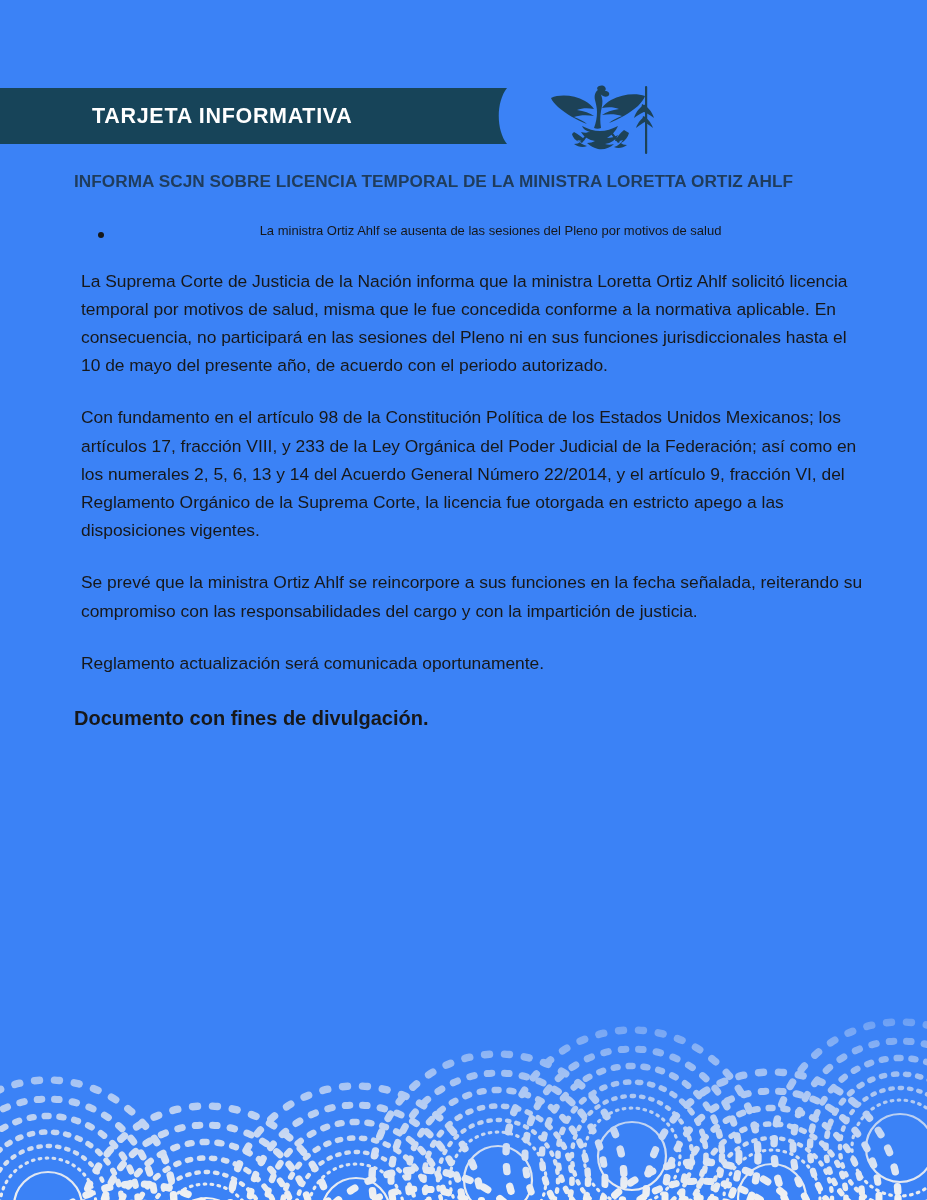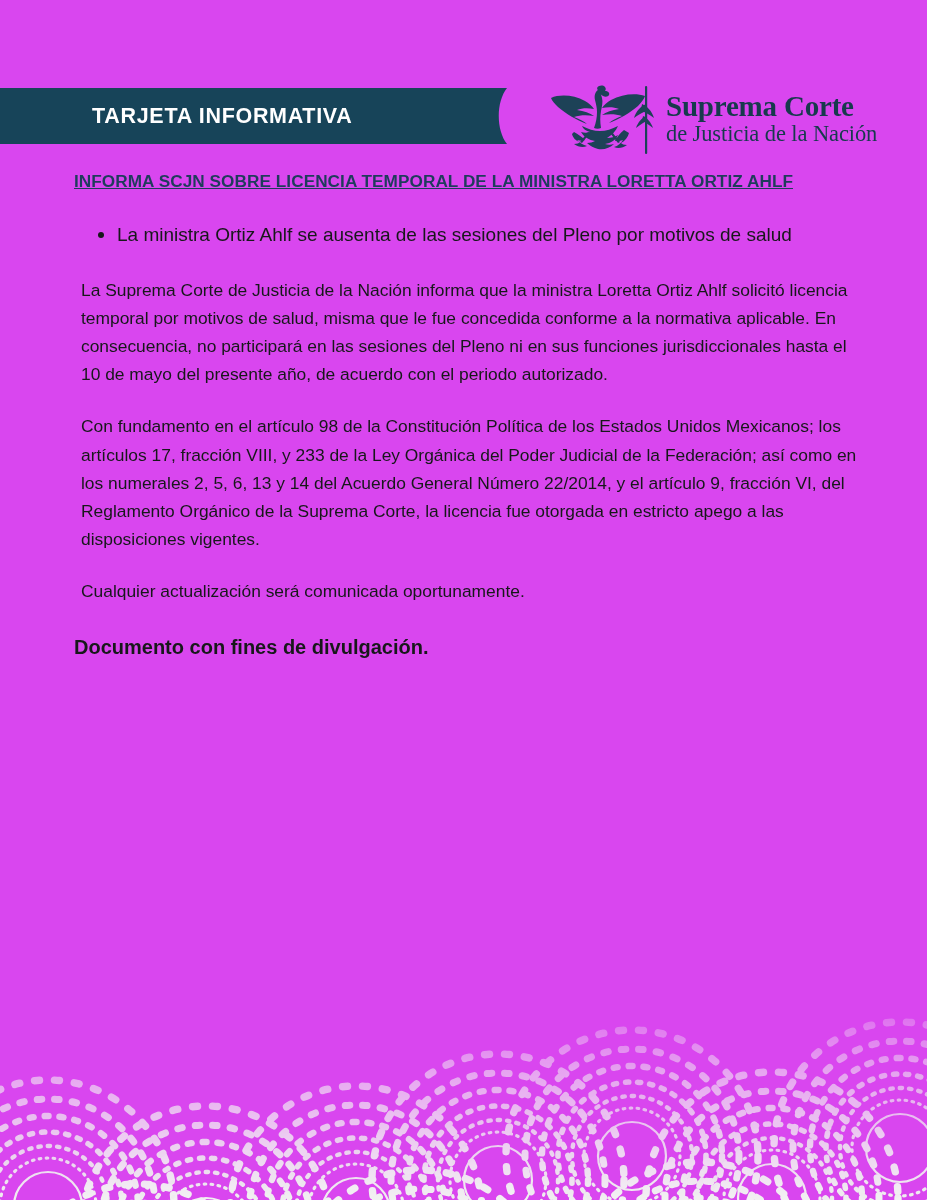--- a/index.html
+++ b/index.html
@@ -7,21 +7,21 @@
     padding: 0;
     background: #ffffff;
   }
   body {
     font-family: "Liberation Sans", sans-serif;
   }
   .page {
     position: relative;
     width: 927px;
     height: 1200px;
-    background: #d946ef;
+    background: #3b82f6;
     overflow: hidden;
   }
 
   
   .watermark {
     position: absolute;
     left: 0;
     bottom: 0;
     width: 927px;
     height: 230px;
@@ -107,33 +107,33 @@
     margin: 0 0 30px 0;
   }
   .doc-title {
     color: #1f3c5c;
     font-size: 17.2px;
     font-weight: bold;
     line-height: 1.35;
     letter-spacing: 0.05px;
     margin: 0 0 28px 0;
     max-width: 760px;
-    text-decoration: underline;
   }
   .bullets {
     margin: 0 0 26px 0;
     padding: 0 0 0 43px;
     list-style: none;
   }
   .bullets li {
     position: relative;
     color: #17181a;
-    font-size: 19px;
+    font-size: 13px;
     line-height: 1.5;
     margin: 0;
+    text-align: center;
   }
   .bullets li::before {
     content: "";
     position: absolute;
     left: -19px;
     top: 11px;
     width: 6px;
     height: 6px;
     border-radius: 50%;
     background: #17181a;
@@ -227,38 +227,35 @@
         </g>
 
         <g fill="#1d4257">
           <rect x="101" y="4" width="2.2" height="68" rx="1"></rect>
           <path d="M102 22 C97 24 92 29 90 36 C94 33 99 30 103 29 Z"></path>
           <path d="M102 22 C107 24 112 29 114 36 C110 33 105 30 101 29 Z" transform="translate(-4,0)"></path>
           <path d="M102 34 C98 36 94 40 92 46 C96 43 100 40 103 39 Z"></path>
           <path d="M102 34 C106 36 110 40 112 46 C108 43 104 40 101 39 Z" transform="translate(-3,0)"></path>
         </g>
       </svg>
-      <div class="logo-text">
-        <div class="logo-line1">Suprema Corte</div>
-        <div class="logo-line2">de Justicia de la Nación</div>
-      </div>
     </div>
 
   </div>
 
   <div class="content">
 
 
     <h1 class="doc-title">INFORMA SCJN SOBRE LICENCIA TEMPORAL DE LA MINISTRA LORETTA ORTIZ AHLF</h1>
 
     <ul class="bullets">
       <li>La ministra Ortiz Ahlf se ausenta de las sesiones del Pleno por motivos de salud</li>
     </ul>
 
     <p class="para">La Suprema Corte de Justicia de la Nación informa que la ministra Loretta Ortiz Ahlf solicitó licencia temporal por motivos de salud, misma que le fue concedida conforme a la normativa aplicable. En consecuencia, no participará en las sesiones del Pleno ni en sus funciones jurisdiccionales hasta el 10 de mayo del presente año, de acuerdo con el periodo autorizado.</p>
     <p class="para">Con fundamento en el artículo 98 de la Constitución Política de los Estados Unidos Mexicanos; los artículos 17, fracción VIII, y 233 de la Ley Orgánica del Poder Judicial de la Federación; así como en los numerales 2, 5, 6, 13 y 14 del Acuerdo General Número 22/2014, y el artículo 9, fracción VI, del Reglamento Orgánico de la Suprema Corte, la licencia fue otorgada en estricto apego a las disposiciones vigentes.</p>
-    <p class="para last">Cualquier actualización será comunicada oportunamente.</p>
+    <p class="para">Se prevé que la ministra Ortiz Ahlf se reincorpore a sus funciones en la fecha señalada, reiterando su compromiso con las responsabilidades del cargo y con la impartición de justicia.</p>
+    <p class="para last">Reglamento actualización será comunicada oportunamente.</p>
 
     <p class="closing">Documento con fines de divulgación.</p>
 
   </div>
 
 </div>
 
 </body></html>

